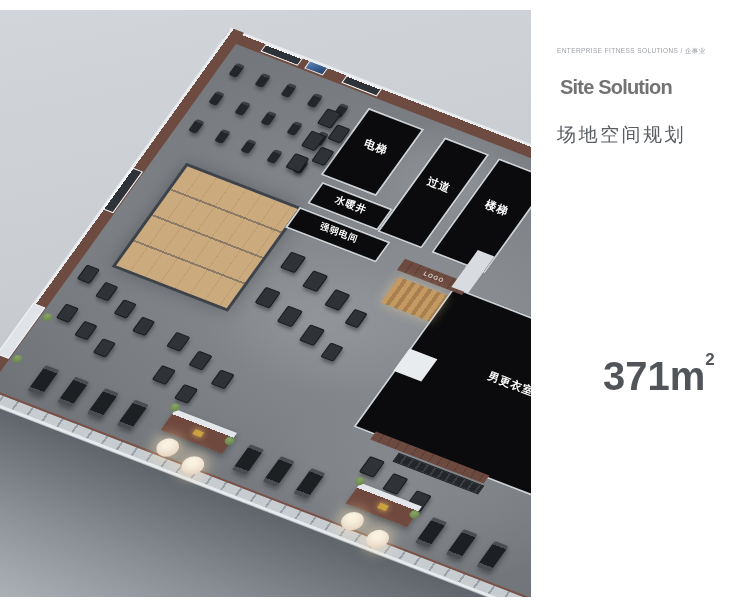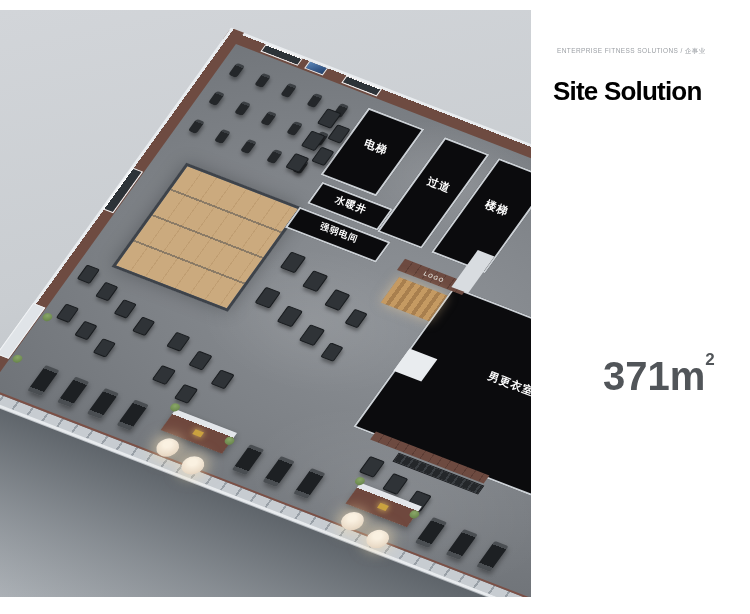--- a/index.html
+++ b/index.html
@@ -59,21 +59,21 @@
   
   .labels{position:absolute;left:0;top:0;width:100%;height:100%;pointer-events:none;}
   .zone-label{position:absolute;color:#fff;font-weight:700;white-space:nowrap;letter-spacing:1px;
     transform:translate(-50%,-50%) rotate(21deg);}
   .logo-label{position:absolute;color:#ddd8d0;font-style:italic;font-weight:700;font-size:6px;letter-spacing:1px;
     transform:translate(-50%,-50%) rotate(21deg);white-space:nowrap;}
 
   
   .panel{position:absolute;left:531px;top:0;width:219px;height:614px;background:#fff;}
   .caption{position:absolute;left:26px;top:47px;font-size:6.5px;color:#9b9fa4;letter-spacing:.4px;white-space:nowrap;}
-  .title{position:absolute;left:22px;top:76px;font-size:26px;font-weight:600;color:#000000;letter-spacing:-.8px;white-space:nowrap;}
+  .title{position:absolute;left:29px;top:76px;font-size:20px;font-weight:600;color:#737373;letter-spacing:-.8px;white-space:nowrap;}
   .subtitle{position:absolute;left:26px;top:122px;font-size:19px;color:#5a5e63;letter-spacing:2.5px;white-space:nowrap;}
   .area{position:absolute;left:72px;top:354px;font-size:40px;font-weight:700;color:#515559;white-space:nowrap;}
   .area sup{font-size:17px;font-weight:700;position:relative;top:-4px;vertical-align:top;}
 </style>
 </head>
 <body>
 
 <div class="page">
 
   <div class="render-viewport">
@@ -177,16 +177,17 @@
         <div class="zone-label" style="left: 438.683px; top: 175.408px; font-size: 11px;">过道</div>
         <div class="zone-label" style="left: 497.273px; top: 198.088px; font-size: 11px;">楼梯</div>
         <div class="zone-label" style="left: 511.488px; top: 374.3px; font-size: 11px;">男更衣室</div>
         <div class="logo-label" style="left: 433.535px; top: 266.92px;">LOGO</div>
       </div>
   </div>
 
   <div class="panel">
     <div class="caption">ENTERPRISE FITNESS SOLUTIONS / 企事业</div>
     <div class="title">Site Solution</div>
+    <div class="subtitle">场地空间规划</div>
     <div class="area"><span>371</span><span>m</span><sup>2</sup></div>
   </div>
 
 </div>
 
 </body></html>

